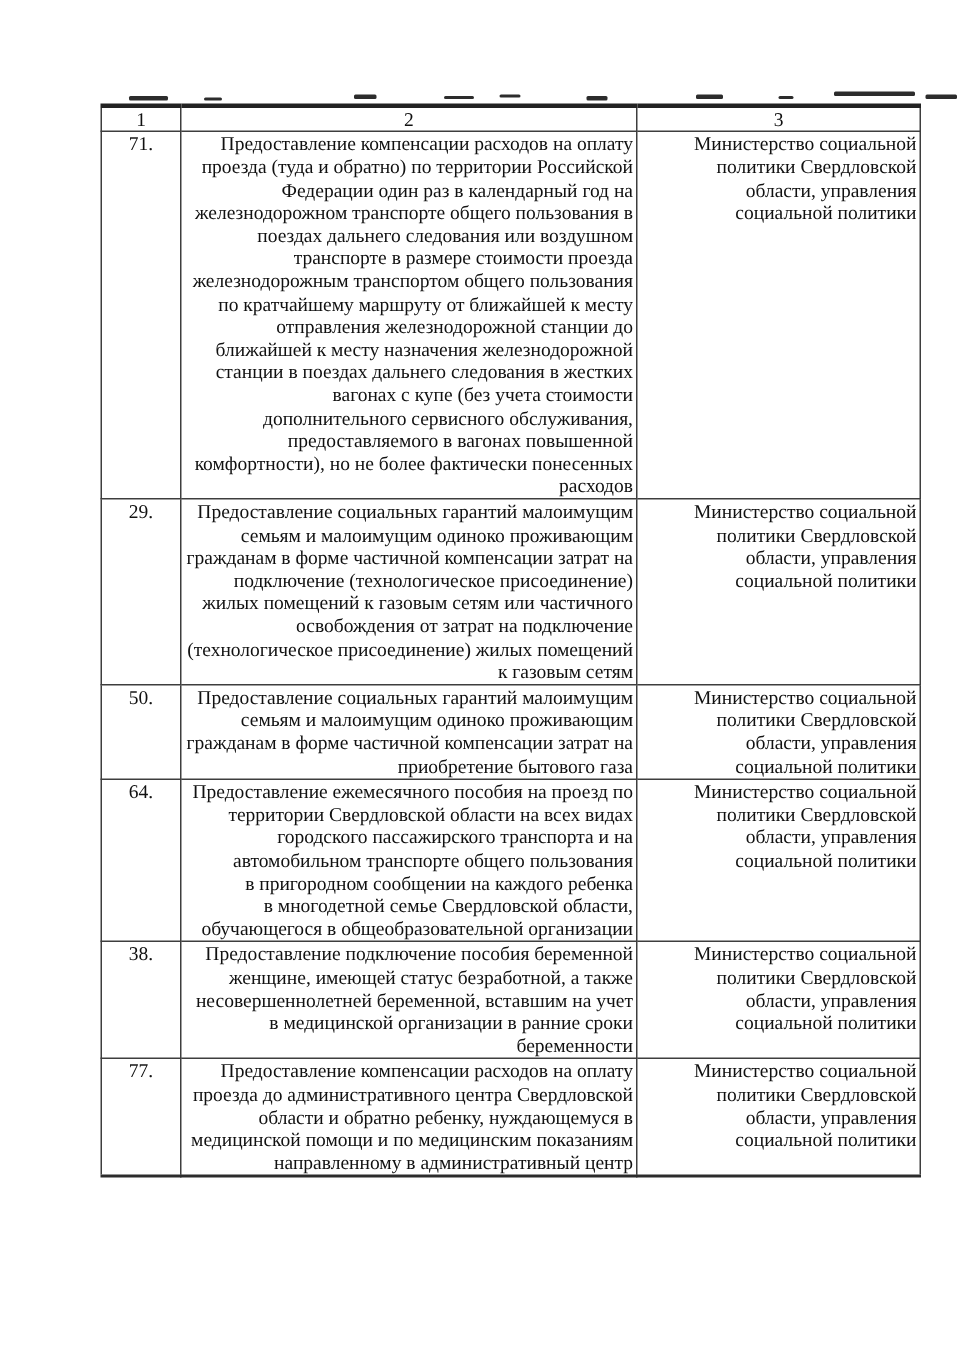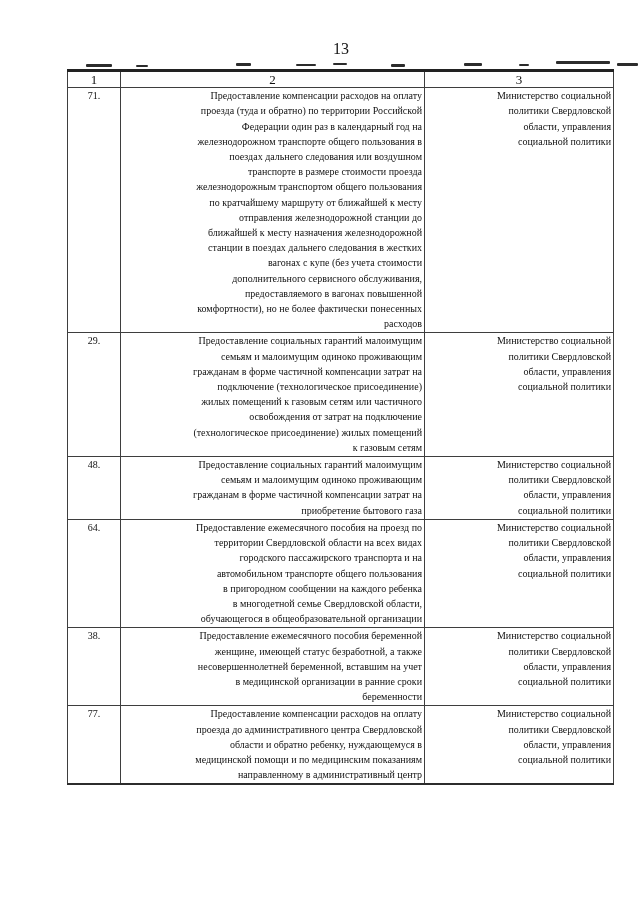--- a/index.html
+++ b/index.html
@@ -30,21 +30,21 @@
     border-collapse: collapse;
     table-layout: fixed;
     border: 1px solid #373737;
     border-top: 3px solid #222222;
     border-bottom: 2px solid #2c2c2c;
   }
   .doc-table th, .doc-table td {
     border: 1px solid #3e3e3e;
     vertical-align: top;
     font-weight: normal;
-    font-size: 10px;
+    font-size: 13px;
     line-height: 15.2px;
     padding: 0 2px 1px 2px;
     overflow: hidden;
   }
   .doc-table th {
     border-top: 3px solid #222222;
     text-align: center;
     height: 15px;
     padding: 0;
     font-size: 13px;
@@ -56,21 +56,20 @@
     position: absolute;
     background: #2c2c2c;
     border-radius: 1px;
   }
 </style>
 </head>
 <body>
 
 <div class="page">
 
-  <div class="page-number">13</div>
 
   <div class="artifact" style="left:86px;  top:64px; width:26px; height:3px;"></div>
   <div class="artifact" style="left:136px; top:65px; width:12px; height:2px;"></div>
   <div class="artifact" style="left:236px; top:63px; width:15px; height:3px;"></div>
   <div class="artifact" style="left:296px; top:64px; width:20px; height:2px;"></div>
   <div class="artifact" style="left:333px; top:63px; width:14px; height:2px;"></div>
   <div class="artifact" style="left:391px; top:64px; width:14px; height:3px;"></div>
   <div class="artifact" style="left:464px; top:63px; width:18px; height:3px;"></div>
   <div class="artifact" style="left:519px; top:64px; width:10px; height:2px;"></div>
   <div class="artifact" style="left:556px; top:61px; width:54px; height:3px;"></div>
@@ -122,21 +121,21 @@
 жилых помещений к газовым сетям или частичного
 освобождения от затрат на подключение
 (технологическое присоединение) жилых помещений
 к газовым сетям</td>
         <td class="authority-cell">Министерство социальной
 политики Свердловской
 области, управления
 социальной политики</td>
       </tr>
       <tr>
-        <td class="num-cell">48.</td>
+        <td class="num-cell">50.</td>
         <td class="service-cell">Предоставление социальных гарантий малоимущим
 семьям и малоимущим одиноко проживающим
 гражданам в форме частичной компенсации затрат на
 приобретение бытового газа</td>
         <td class="authority-cell">Министерство социальной
 политики Свердловской
 области, управления
 социальной политики</td>
       </tr>
       <tr class="dashed-top">
@@ -148,21 +147,21 @@
 в пригородном сообщении на каждого ребенка
 в многодетной семье Свердловской области,
 обучающегося в общеобразовательной организации</td>
         <td class="authority-cell">Министерство социальной
 политики Свердловской
 области, управления
 социальной политики</td>
       </tr>
       <tr>
         <td class="num-cell">38.</td>
-        <td class="service-cell">Предоставление ежемесячного пособия беременной
+        <td class="service-cell">Предоставление подключение пособия беременной
 женщине, имеющей статус безработной, а также
 несовершеннолетней беременной, вставшим на учет
 в медицинской организации в ранние сроки
 беременности</td>
         <td class="authority-cell">Министерство социальной
 политики Свердловской
 области, управления
 социальной политики</td>
       </tr>
       <tr>

